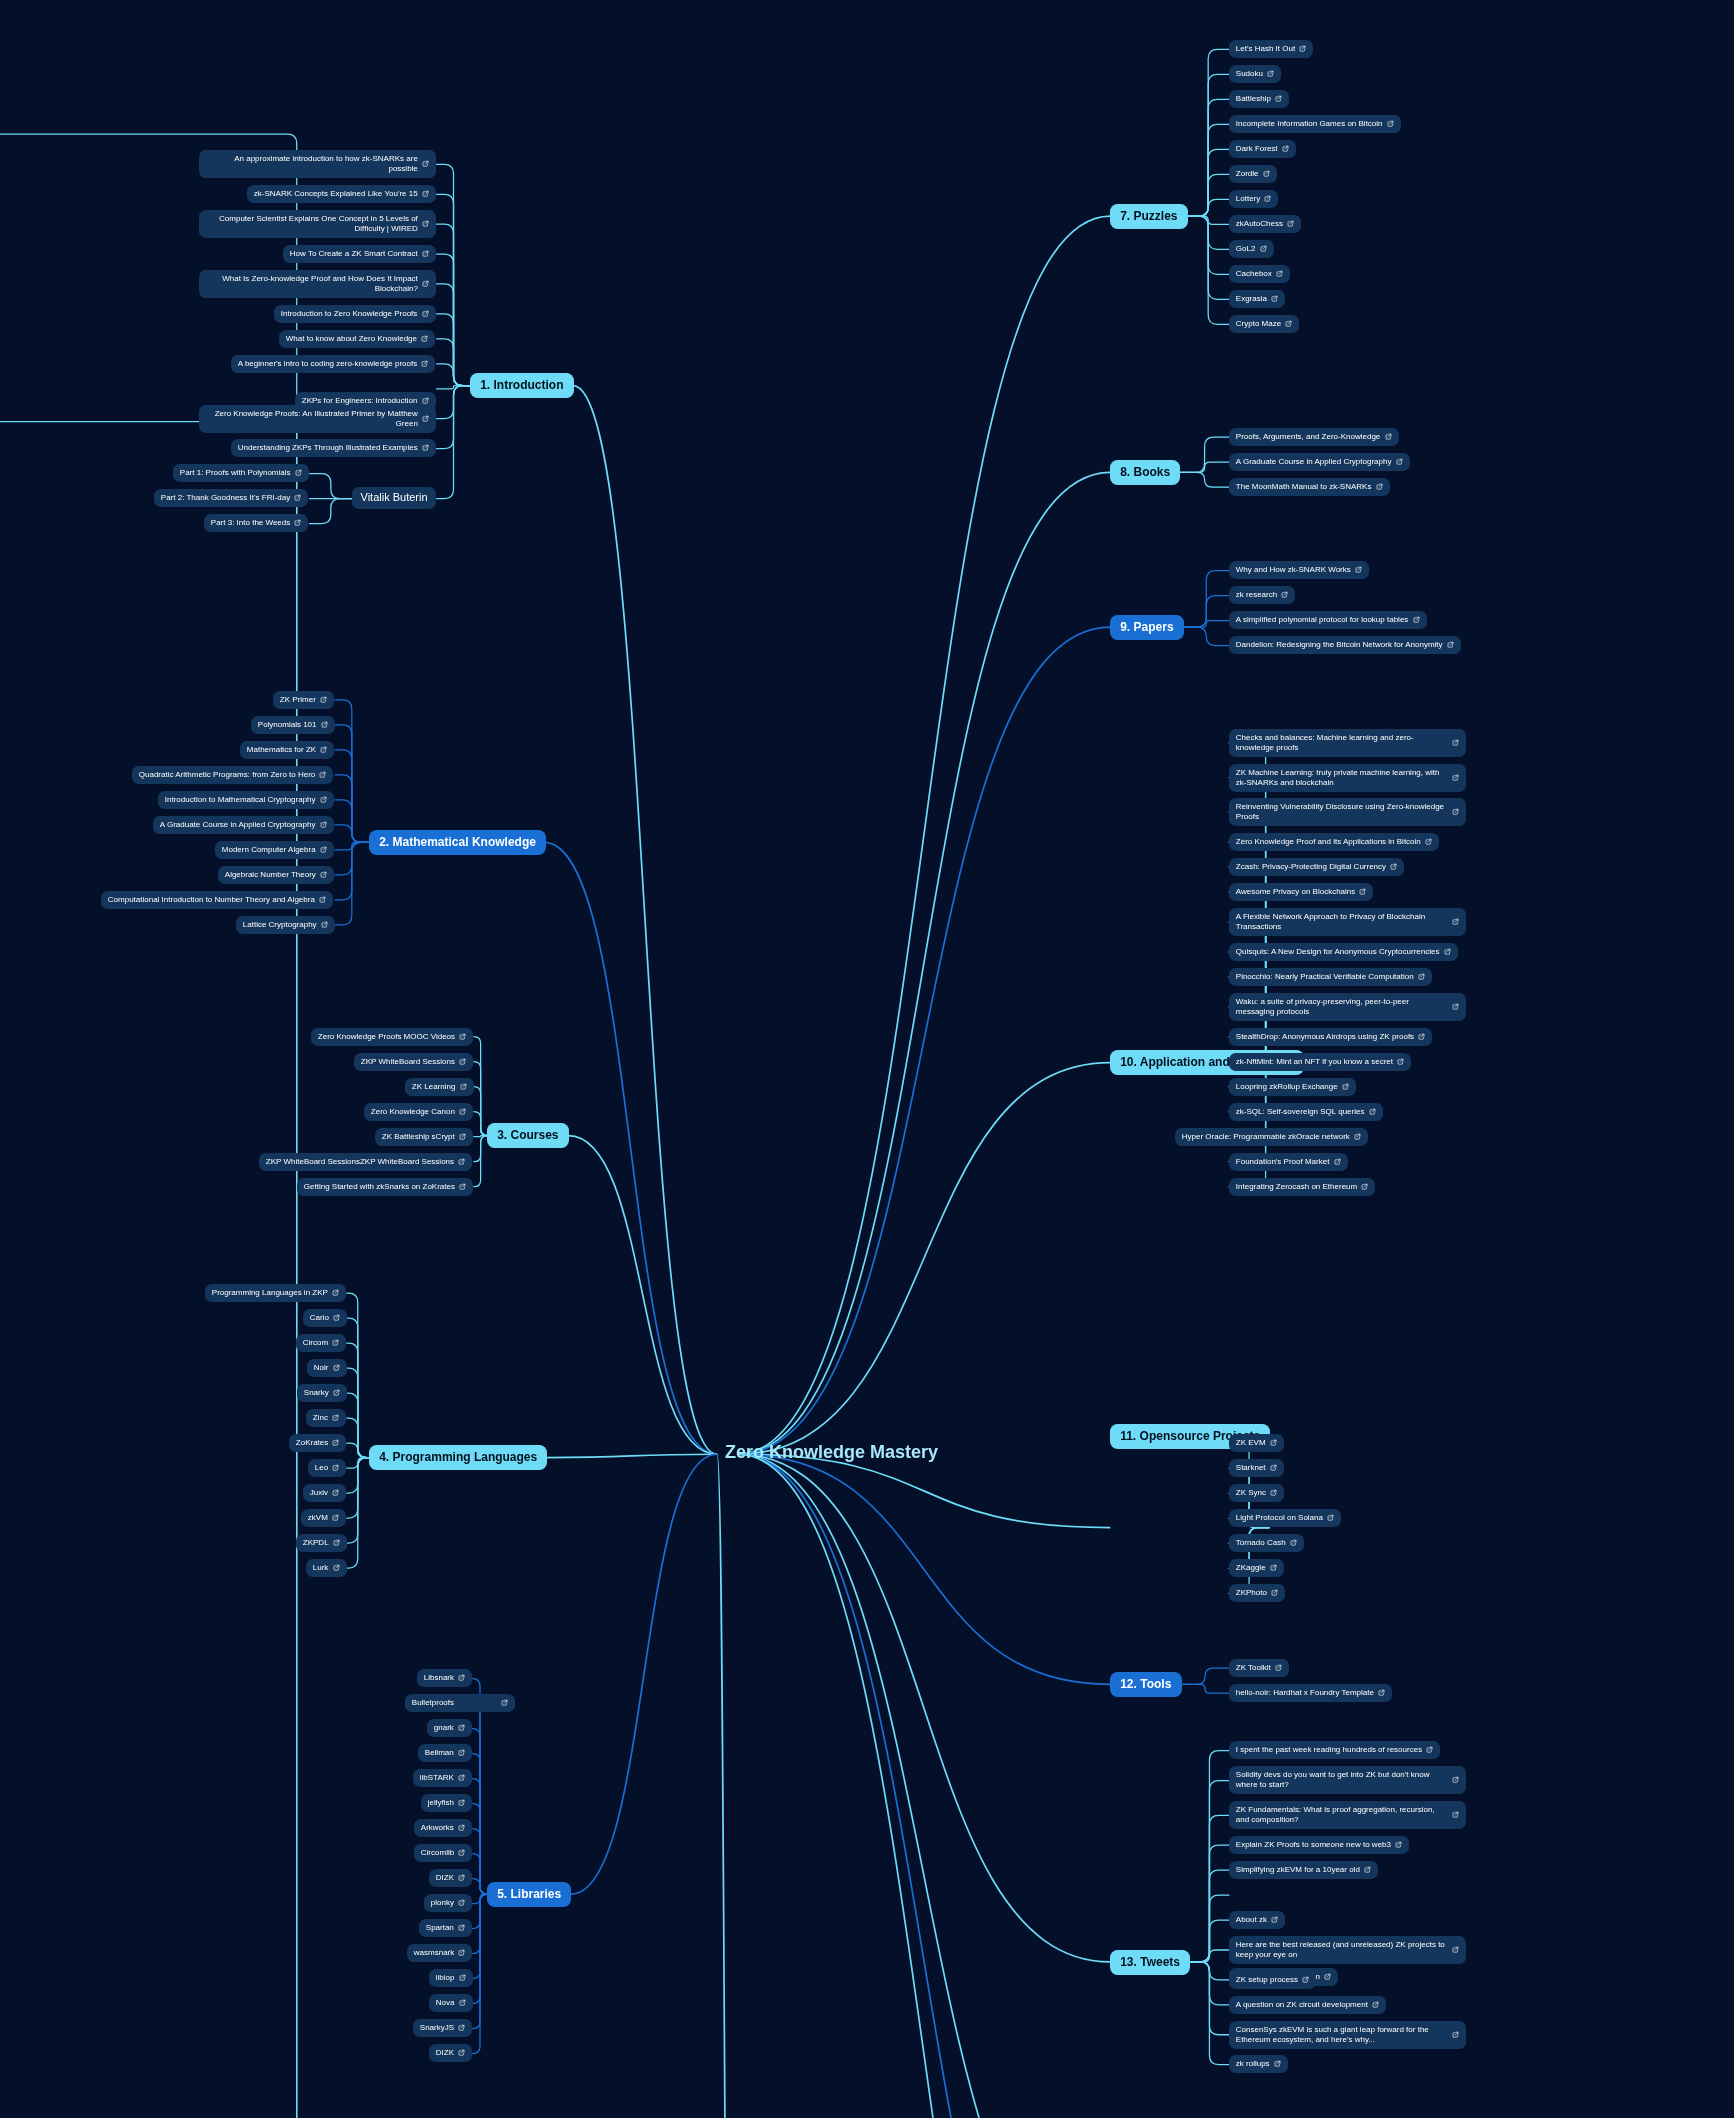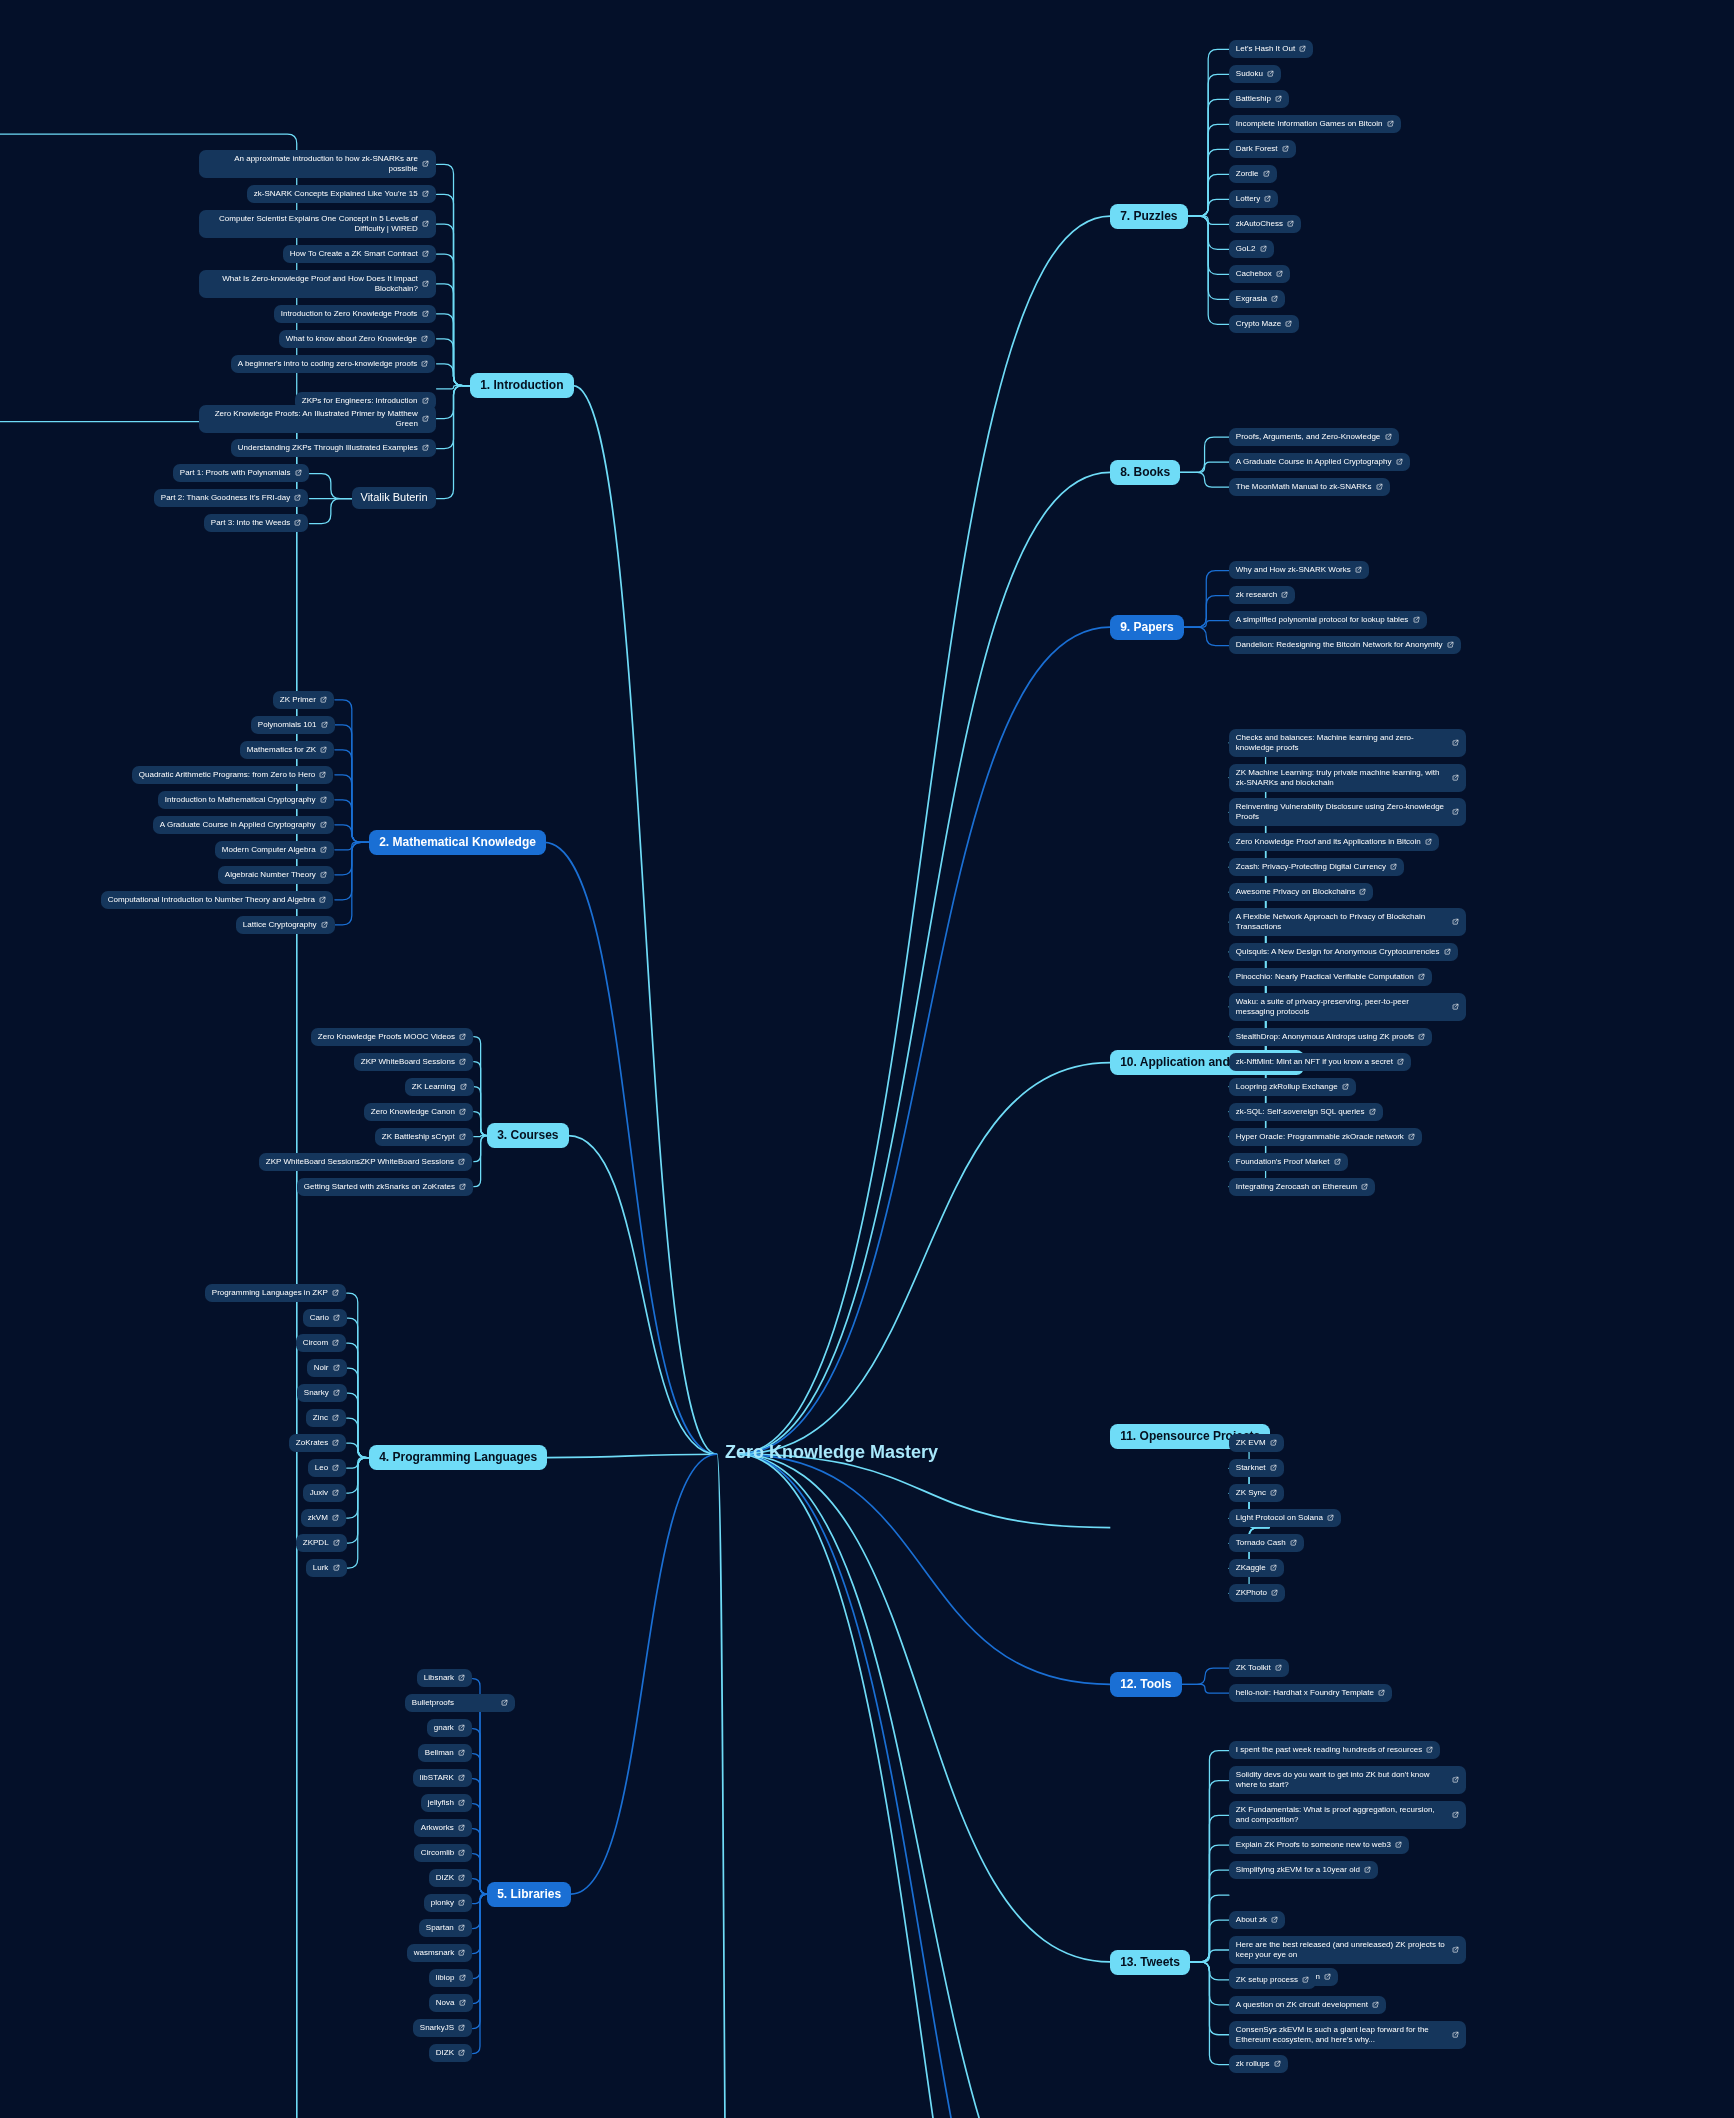--- a/index.html
+++ b/index.html
@@ -1199,21 +1199,21 @@
     <div class="node leaf rightcol" style="max-width: 237px; visibility: visible; left: 1229px; top: 1103px;">
       <span class="lbl">zk-SQL: Self-sovereign SQL queries</span>
       <span class="extlink">
         <svg viewBox="0 0 24 24" fill="none" stroke="#ffffff" stroke-width="2.2" stroke-linecap="round" stroke-linejoin="round">
           <path d="M13 4h7v7"></path>
           <path d="M20 4 10.5 13.5"></path>
           <path d="M18 14v5a1.6 1.6 0 0 1-1.6 1.6H5A1.6 1.6 0 0 1 3.4 19V7.6A1.6 1.6 0 0 1 5 6h5"></path>
         </svg>
       </span>
     </div>
-    <div class="node leaf rightcol" style="max-width: 237px; visibility: visible; left: 1229px; top: 1128px;">
+    <div class="node leaf rightcol" style="max-width: 237px; visibility: visible; left: 1175px; top: 1128px;">
       <span class="lbl">Hyper Oracle: Programmable zkOracle network</span>
       <span class="extlink">
         <svg viewBox="0 0 24 24" fill="none" stroke="#ffffff" stroke-width="2.2" stroke-linecap="round" stroke-linejoin="round">
           <path d="M13 4h7v7"></path>
           <path d="M20 4 10.5 13.5"></path>
           <path d="M18 14v5a1.6 1.6 0 0 1-1.6 1.6H5A1.6 1.6 0 0 1 3.4 19V7.6A1.6 1.6 0 0 1 5 6h5"></path>
         </svg>
       </span>
     </div>
     <div class="node leaf rightcol" style="max-width: 237px; visibility: visible; left: 1229px; top: 1153px;">

